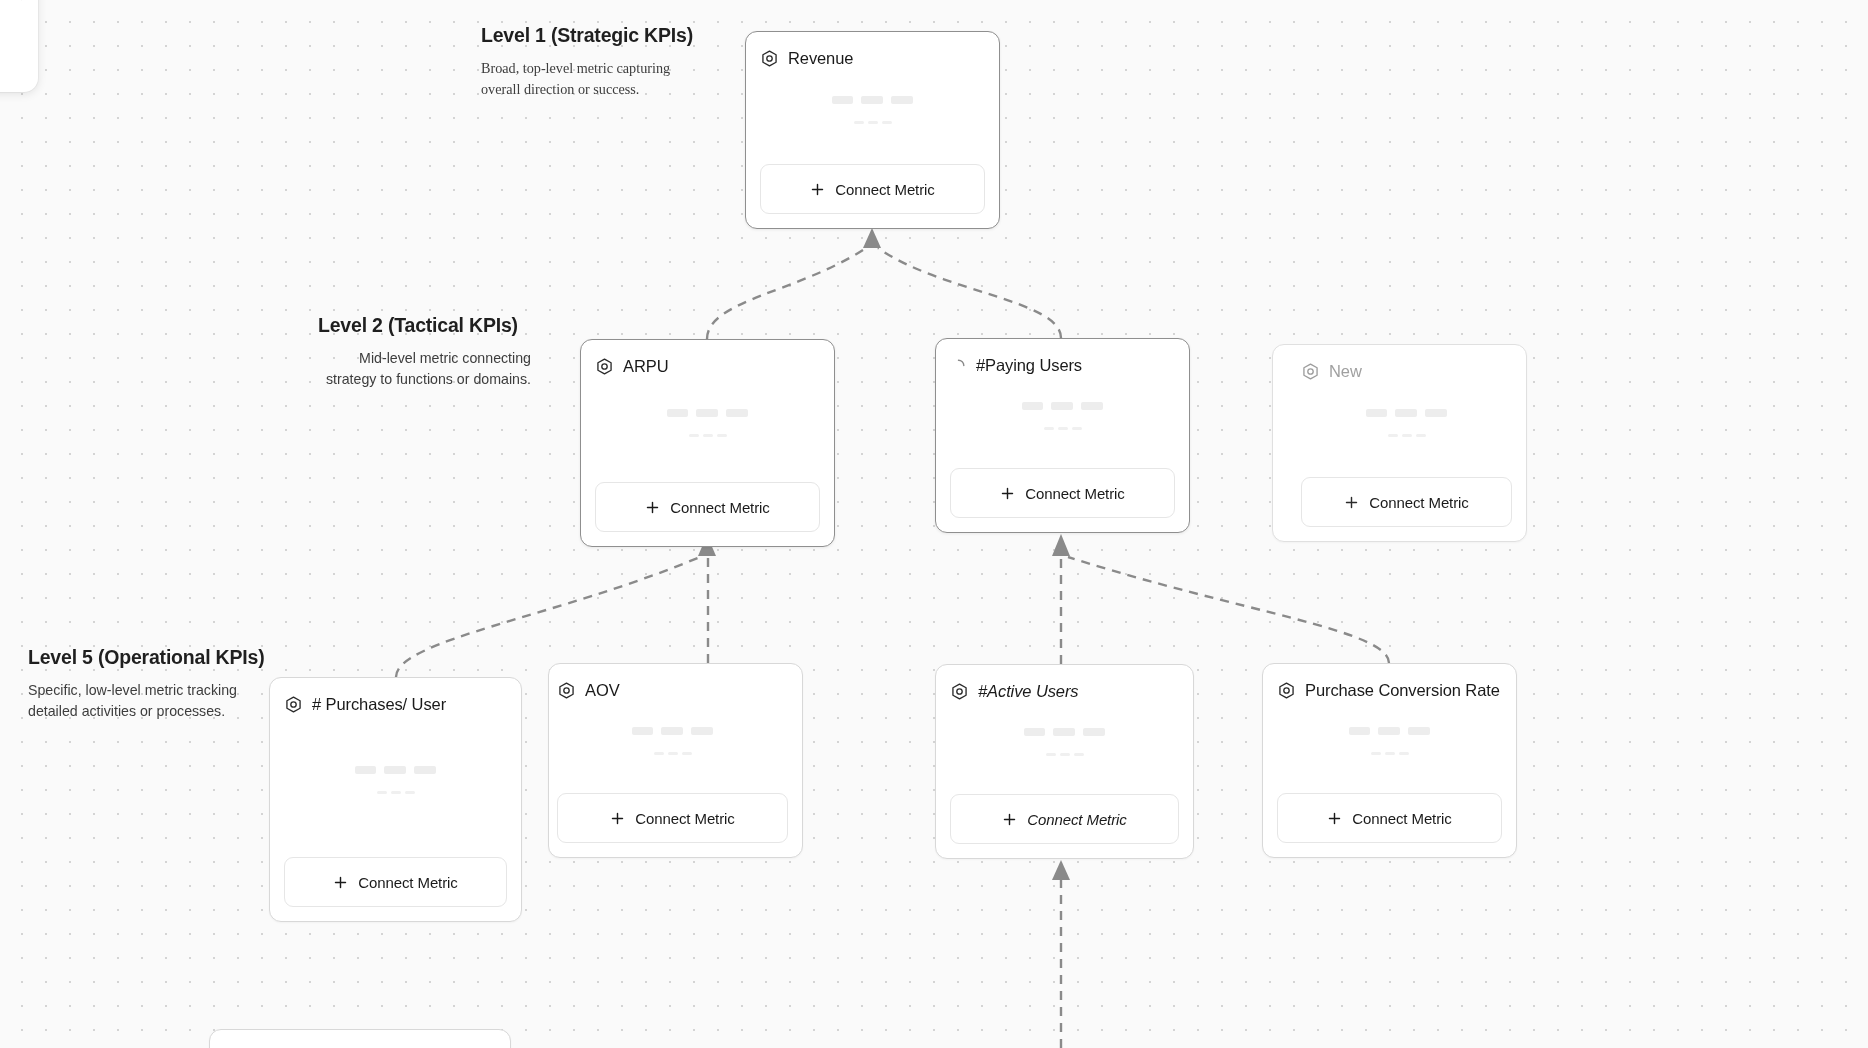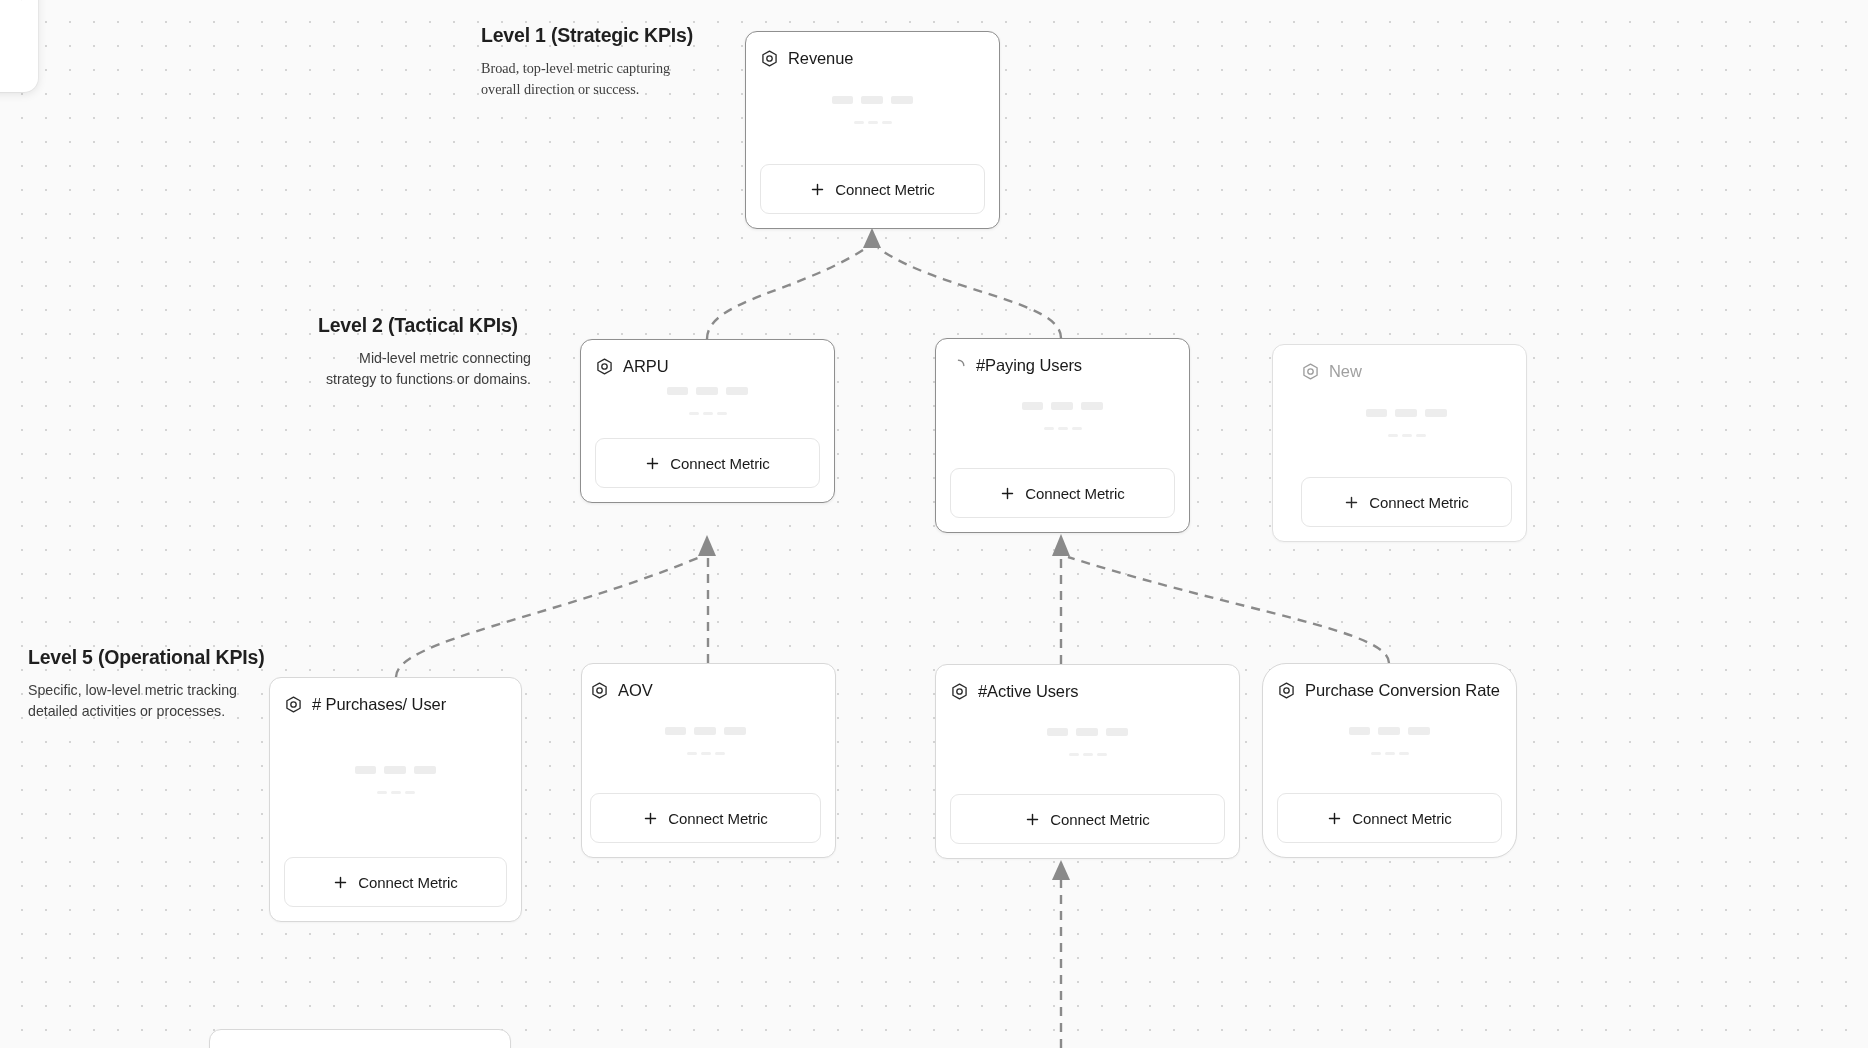--- a/index.html
+++ b/index.html
@@ -182,27 +182,27 @@
   .connect-label {
     font-size: 15px;
     font-weight: 500;
     color: #1a1a1a;
     letter-spacing: -0.1px;
     line-height: 1;
   }
 
   
   #card-revenue     { left: 745px;  top: 31px;  width: 255px; height: 198px; }
-  #card-arpu        { left: 580px;  top: 339px; width: 255px; height: 164px; }
+  #card-arpu        { left: 580px;  top: 339px; width: 255px; height: 208px; }
   #card-paying      { left: 935px;  top: 338px; width: 255px; height: 195px; }
   #card-new         { left: 1272px; top: 344px; width: 255px; height: 198px; }
   #card-purchases   { left: 269px;  top: 677px; width: 253px; height: 245px; }
-  #card-aov         { left: 581px;  top: 663px; width: 255px; height: 195px; padding-left: 8px; }
-  #card-active      { left: 935px;  top: 664px; width: 305px; height: 195px; }
-  #card-conversion  { left: 1262px; top: 663px; width: 255px; height: 195px; border-radius: 24px; }
+  #card-aov         { left: 548px;  top: 663px; width: 255px; height: 195px; padding-left: 8px; }
+  #card-active      { left: 935px;  top: 664px; width: 259px; height: 195px; font-style: italic; }
+  #card-conversion  { left: 1262px; top: 663px; width: 255px; height: 195px; }
 
   
   #card-bottom {
     left: 209px;
     top: 1029px;
     width: 302px;
     height: 190px;
   }
 
   

